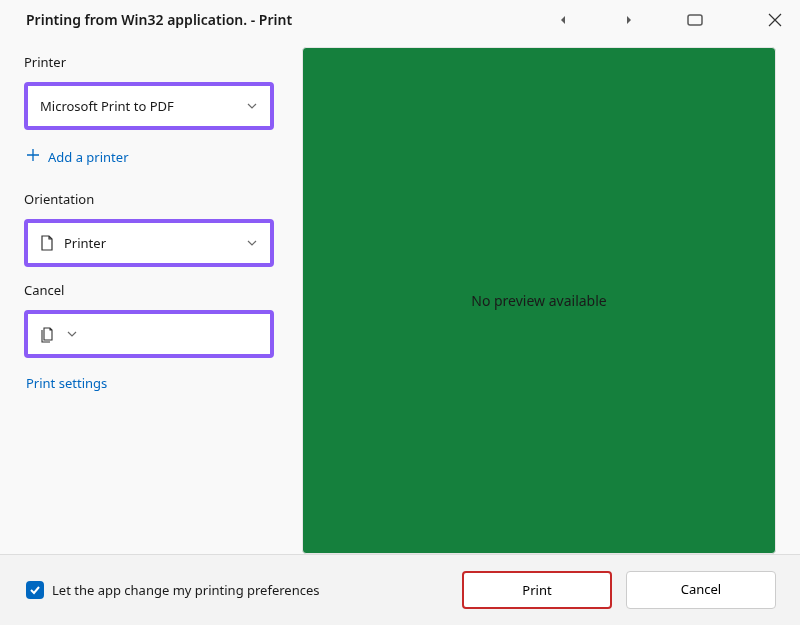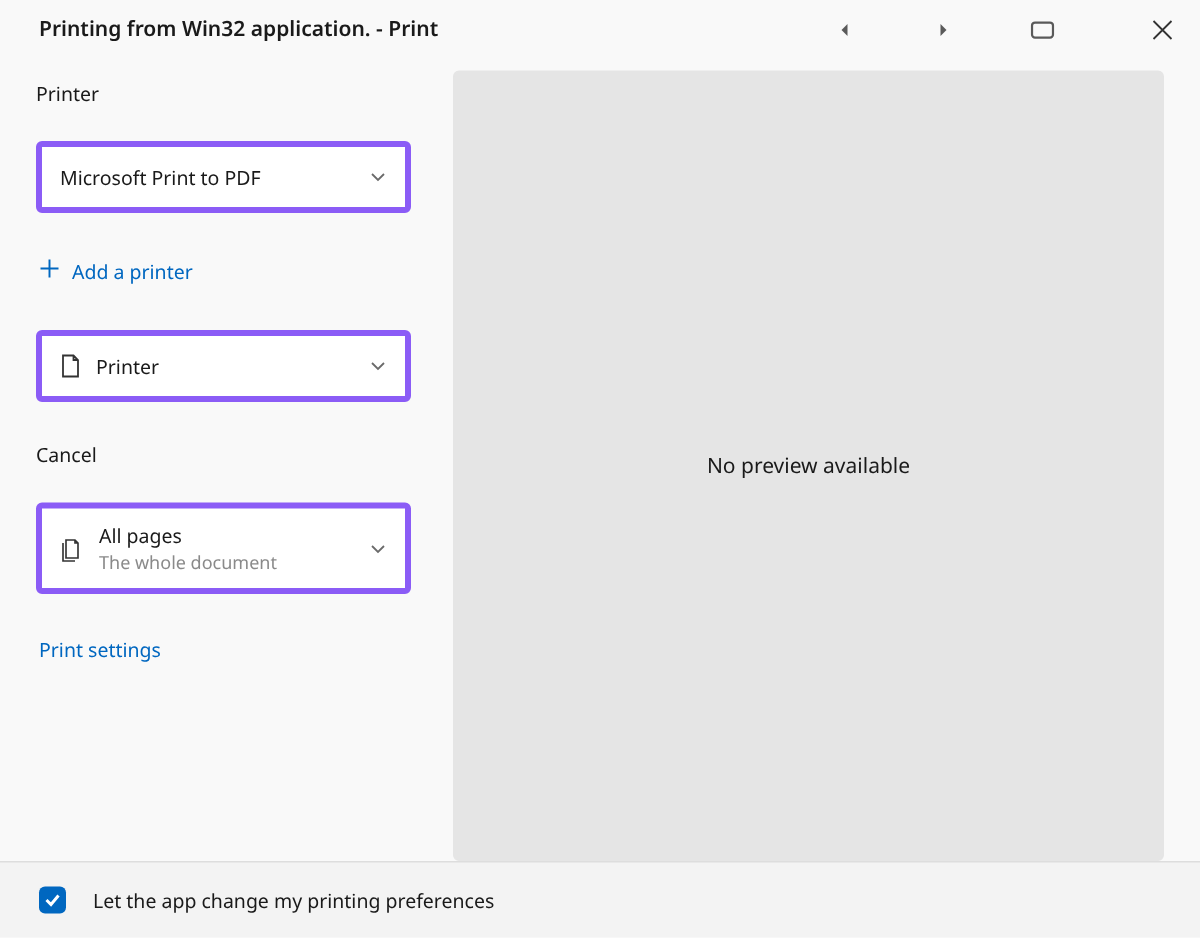--- a/index.html
+++ b/index.html
@@ -3,34 +3,34 @@
 <meta charset="utf-8">
 <style>
 * { box-sizing: border-box; margin: 0; padding: 0; font-family: "Segoe UI", system-ui, sans-serif; }
 body { width: 800px; height: 625px; background: #f9f9f9; display: flex; flex-direction: column; overflow: hidden; }
 .header { display: flex; align-items: flex-end; padding: 10px 16px 4px 26px; }
 .title { font-size: 14px; font-weight: 600; color: #1a1a1a; flex: 1; }
 .preview-controls { display: flex; gap: 48px; align-items: center; margin-right: 80px; }
 .preview-controls .ctrl { width: 18px; height: 18px; display: flex; align-items: center; justify-content: center; cursor: pointer; color: #5a5a5a; }
 .close-btn { position: absolute; top: 10px; right: 18px; cursor: pointer; color: #333; }
 .main { display: flex; gap: 28px; padding: 14px 24px 0 24px; flex: 1; }
-.left { width: 250px; display: flex; flex-direction: column; gap: 20px; }
+.left { width: 250px; display: flex; flex-direction: column; gap: 8px; }
 .section-label { font-size: 13px; color: #1a1a1a; margin-top: 6px; margin-bottom: 3px; }
 .dropdown { background: #fff; border: 4px solid #8b5cf6; border-radius: 4px; padding: 9px 12px; display: flex; align-items: center; cursor: pointer; position: relative; }
 .dropdown .dd-text { font-size: 13px; color: #1a1a1a; flex: 1; }
 .dropdown .dd-sub { font-size: 12px; color: #8a8a8a; }
 .dropdown .dd-icon { margin-right: 10px; display: flex; align-items: center; }
 .dd-col { display: flex; flex-direction: column; flex: 1; }
 .chevron { color: #6a6a6a; }
 .link-row { display: flex; align-items: flex-end; gap: 8px; color: #0067c0; font-size: 13px; cursor: pointer; padding: 10px 2px; }
 .link { color: #0067c0; font-size: 13px; cursor: pointer; padding: 8px 2px; }
-.preview { flex: 1; background: #e5e5e5; border: 1px solid #e5e5e5; border-radius: 4px; display: flex; align-items: center; justify-content: center; }
+.preview { flex: 1; background: #15803d; border: 1px solid #e5e5e5; border-radius: 4px; display: flex; align-items: center; justify-content: center; }
 .preview-text { font-size: 14px; color: #1a1a1a; }
 .footer { border-top: 1px solid #ddd; background: #f3f3f3; padding: 16px 24px 16px 26px; display: flex; align-items: center; }
-.checkbox-row { display: flex; align-items: center; gap: 18px; flex: 1; }
+.checkbox-row { display: flex; align-items: center; gap: 8px; flex: 1; }
 .checkbox { width: 18px; height: 18px; background: #0067c0; border-radius: 4px; display: flex; align-items: center; justify-content: center; cursor: pointer; }
 .checkbox svg { stroke: #fff; }
 .checkbox-label { font-size: 13px; color: #1a1a1a; }
 .actions { display: flex; gap: 14px; }
 .btn { width: 150px; padding: 8px 0; font-size: 13px; text-align: center; background: #fff; border: 1px solid #ccc; border-radius: 4px; cursor: pointer; }
 .btn.primary { border: 2px solid #c62828; }
 </style>
 </head>
 <body>
 
@@ -76,20 +76,21 @@
 
     <div class="link-row">
       <span>
         <svg width="14" height="14" viewBox="0 0 14 14" stroke="#0067c0" stroke-width="1.3">
             <path d="M7 1 L7 13 M1 7 L13 7"></path>
           </svg>
       </span>
       <span>Add a printer</span>
     </div>
 
+    <div class="section-label">Orientation</div>
     <div class="dropdown">
       <span class="dd-icon">
         <svg width="14" height="16" viewBox="0 0 14 16" fill="none" stroke="#333" stroke-width="1.2">
             <path d="M2 1 L9 1 L12 4 L12 15 L2 15 Z M9 1 L9 4 L12 4"></path>
           </svg>
       </span>
       <span class="dd-text">Printer</span>
       <span class="chevron">
         <svg width="12" height="12" viewBox="0 0 12 12" fill="none" stroke="currentColor" stroke-width="1.2">
             <path d="M2 4 L6 8 L10 4"></path>
@@ -98,24 +99,20 @@
     </div>
 
     <div class="section-label">Cancel</div>
     <div class="dropdown">
       <span class="dd-icon">
         <svg width="16" height="18" viewBox="0 0 16 18" fill="none" stroke="#333" stroke-width="1.1">
             <path d="M4 3 L10 3 L12 5 L12 15 L4 15 Z M10 3 L10 5 L12 5"></path>
             <path d="M2 5 L2 17 L10 17"></path>
           </svg>
       </span>
-      <div class="dd-col">
-        <span class="dd-text">All pages</span>
-        <span class="dd-sub">The whole document</span>
-      </div>
       <span class="chevron">
         <svg width="12" height="12" viewBox="0 0 12 12" fill="none" stroke="currentColor" stroke-width="1.2">
             <path d="M2 4 L6 8 L10 4"></path>
           </svg>
       </span>
     </div>
 
     <div class="link">Print settings</div>
   </div>
 
@@ -126,13 +123,17 @@
 
 <div class="footer">
   <div class="checkbox-row">
     <div class="checkbox">
       <svg width="12" height="12" viewBox="0 0 12 12" fill="none" stroke-width="2">
           <path d="M2 6 L5 9 L10 3"></path>
         </svg>
     </div>
     <div class="checkbox-label">Let the app change my printing preferences</div>
   </div>
+  <div class="actions">
+    <div class="btn primary">Print</div>
+    <div class="btn">Cancel</div>
+  </div>
 </div>
 
 </body></html>

